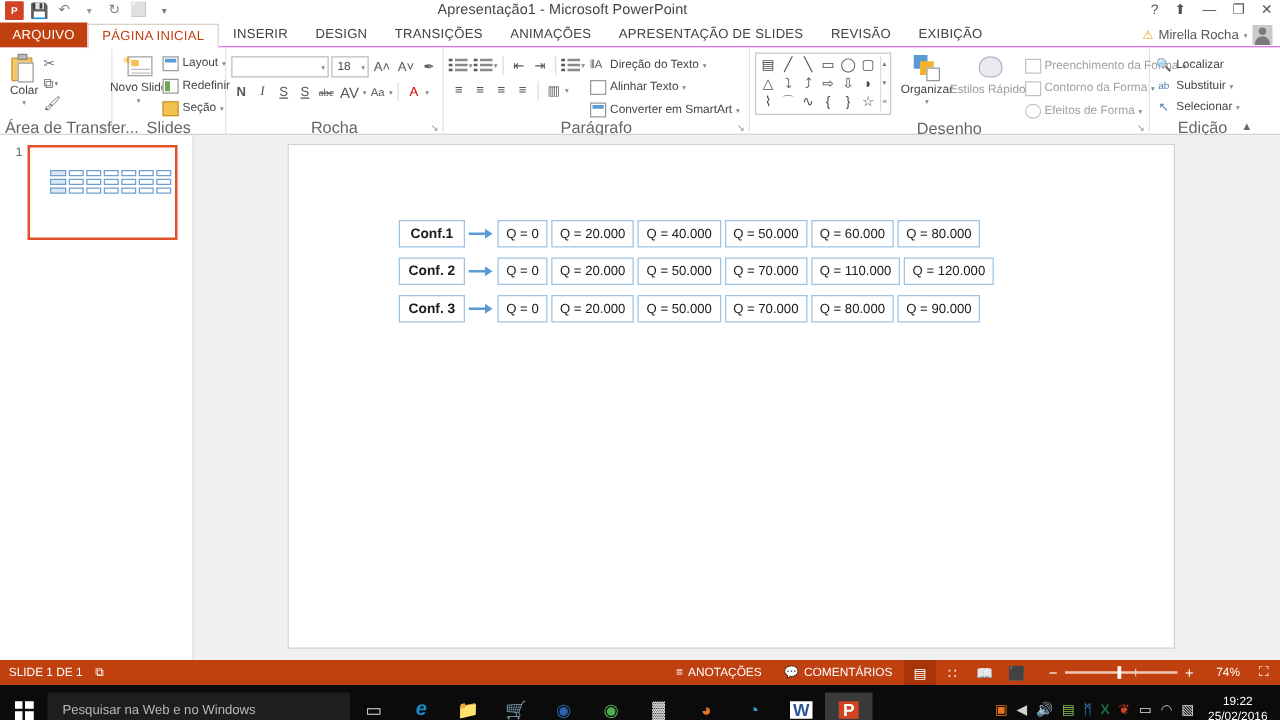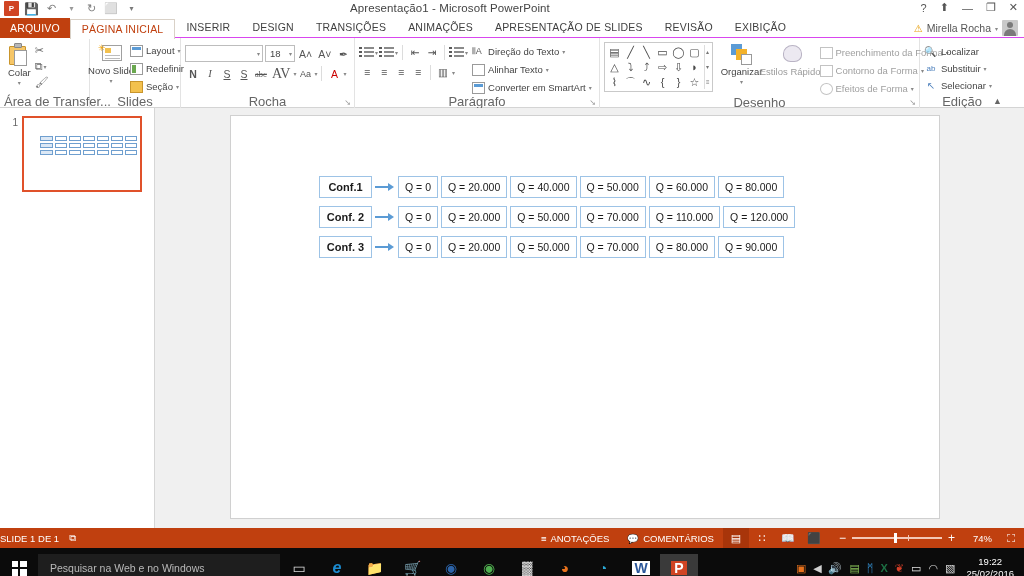--- a/index.html
+++ b/index.html
@@ -295,21 +295,21 @@
     font-size: 10.5px; color: #1a1a1a; padding: 0 6px; white-space: nowrap;
     min-width: 40px;
   }
 
   
   .statusbar {
     position: absolute; left: 0; top: 528px; width: 1024px; height: 20px;
     background: #c0400f; display: flex; align-items: center;
     color: #ffffff; font-size: 9.5px;
   }
-  .sb-left { display: flex; align-items: center; gap: 10px; }
+  .sb-left { display: flex; align-items: center; gap: 10px; padding-left: 7px; }
   .sb-right {
     margin-left: auto; display: flex; align-items: center; height: 20px;
   }
   .sb-item {
     display: flex; align-items: center; gap: 4px; padding: 0 9px;
     height: 20px; white-space: nowrap;
   }
   .viewbtn {
     width: 26px; height: 20px; display: flex; align-items: center;
     justify-content: center; font-size: 11px;
@@ -485,21 +485,21 @@
           <span class="icobtn">A˄</span>
           <span class="icobtn">A˅</span>
           <span class="icobtn">✒</span>
         </div>
         <div class="fontrow2">
           <span class="icobtn fb">N</span>
           <span class="icobtn fi">I</span>
           <span class="icobtn fu">S</span>
           <span class="icobtn fu">S</span>
           <span class="icobtn fs" style="font-size:8.5px;">abc</span>
-          <span class="icobtn" style="font-size:14px;font-family:Liberation Serif, serif;">AV</span>
+          <span class="icobtn" style="font-size:12px;">AV</span>
           <span class="car">▾</span>
           <span class="icobtn" style="font-size:9px;">Aa</span>
           <span class="car">▾</span>
           <span class="vsep"></span>
           <span class="icobtn" style="color:#c00;">A</span>
           <span class="car">▾</span>
         </div>
       </div>
       <div class="grp-lbl">Rocha</div>
       <span class="dlg">↘</span>

